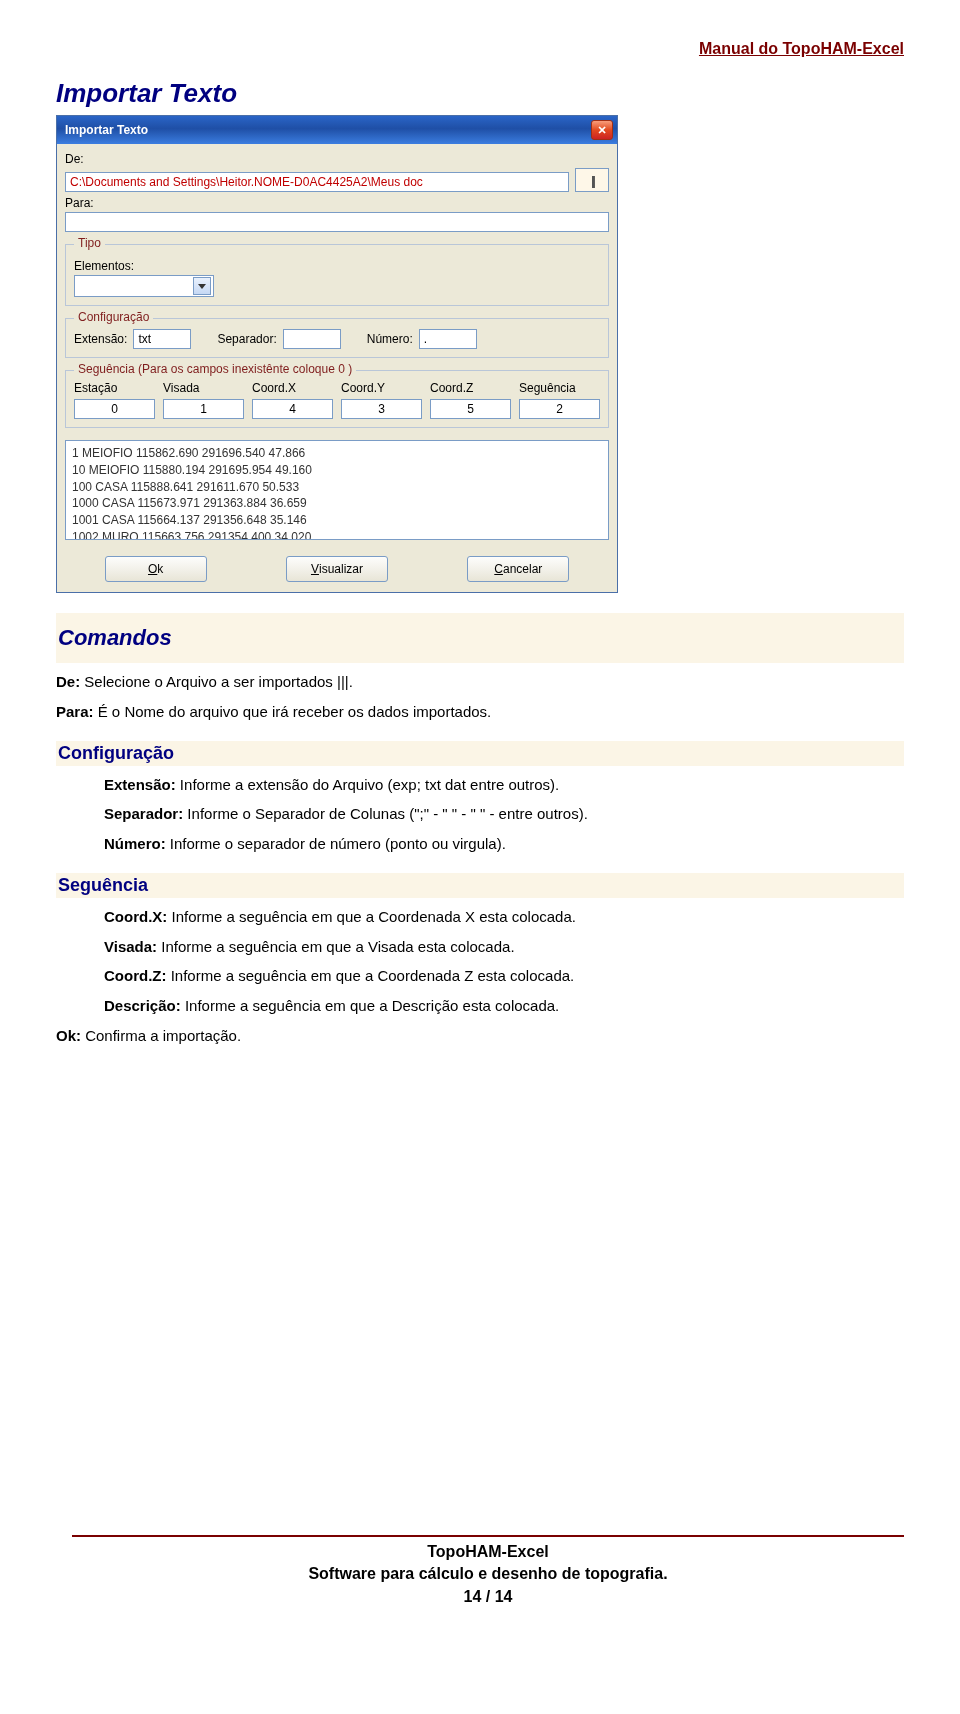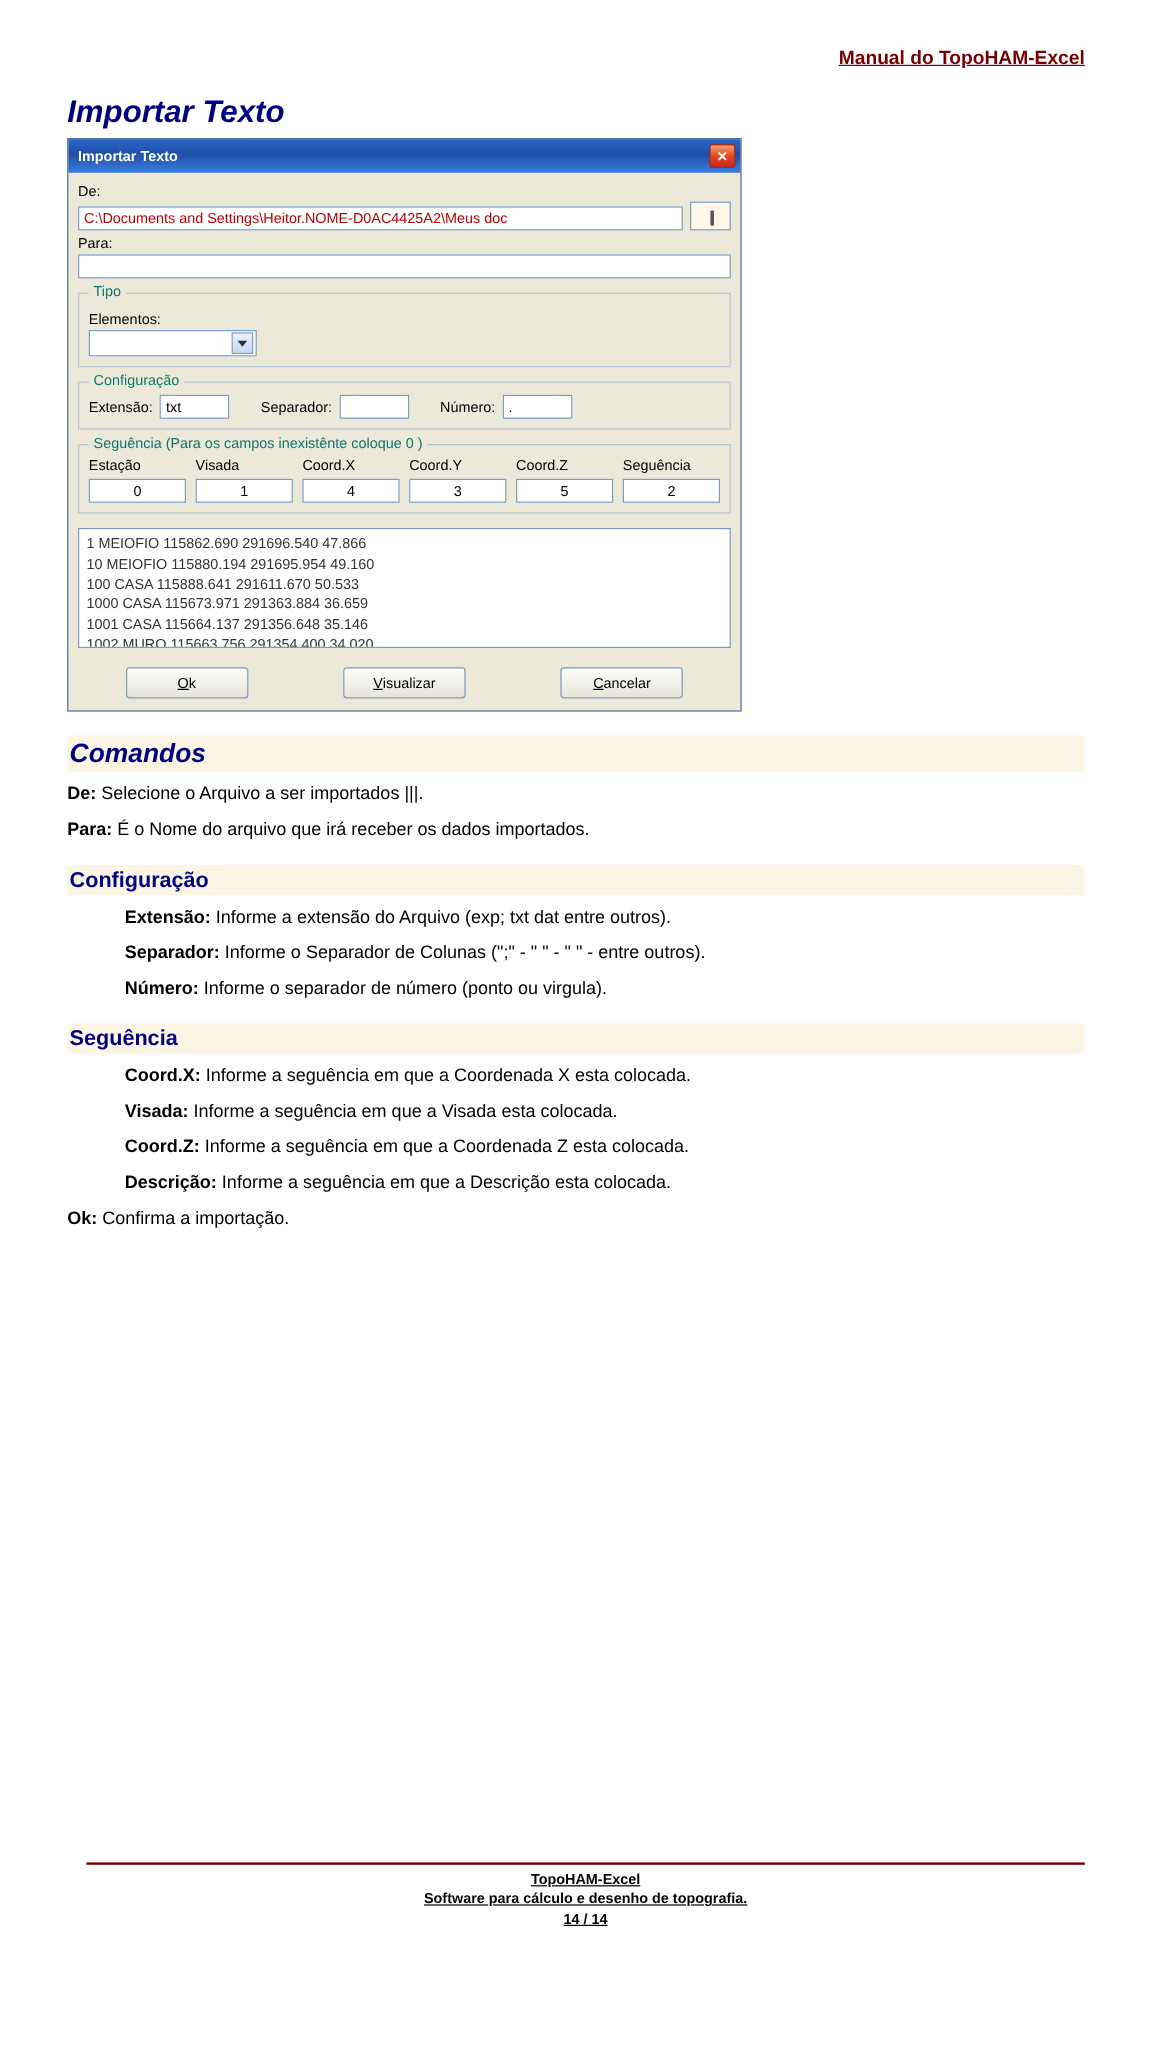--- a/index.html
+++ b/index.html
@@ -31,21 +31,21 @@
     font-style: italic;
     color: #000080;
     margin: 20px 0 6px 0;
   }
   .h2-box {
     font-size: 22px;
     font-weight: bold;
     font-style: italic;
     color: #000080;
     background: #fbf5e6;
-    padding: 2px 2px;
+    padding: 12px 2px;
     margin: 20px 0 8px 0;
   }
   .h3-box {
     font-size: 18px;
     font-weight: bold;
     color: #000080;
     background: #fbf5e6;
     padding: 2px 2px;
     margin: 18px 0 6px 0;
   }
@@ -116,21 +116,21 @@
     margin-top: 12px;
     position: relative;
   }
   .groupbox .legend {
     position: absolute;
     top: -9px;
     left: 8px;
     background: #ece9d8;
     padding: 0 4px;
     font-size: 12px;
-    color: #0f766e;
+    color: #7f1d1d;
   }
   .combo {
     width: 140px;
     border: 1px solid #7a9cc6;
     background: #fff;
     height: 22px;
     display: flex;
     align-items: center;
     justify-content: space-between;
     padding: 0 2px 0 4px;
@@ -208,22 +208,21 @@
     display: flex; align-items: center; justify-content: center;
     cursor: pointer;
   }
   .winbtn .ul { text-decoration: underline; }
 
   .footer {
     position: absolute;
     bottom: 12px;
     left: 16px; right: 0;
     font-weight: bold;
-    font-size: 12px;
-    text-decoration: underline;
+    font-size: 16px;
   }
   .footer .hr {
     border: none;
     border-top: 2px solid #7a0000;
     margin: 0 56px 4px 56px;
   }
   .footer .lines { text-align: center; line-height: 1.4; }
 </style>
 </head>
 <body>

